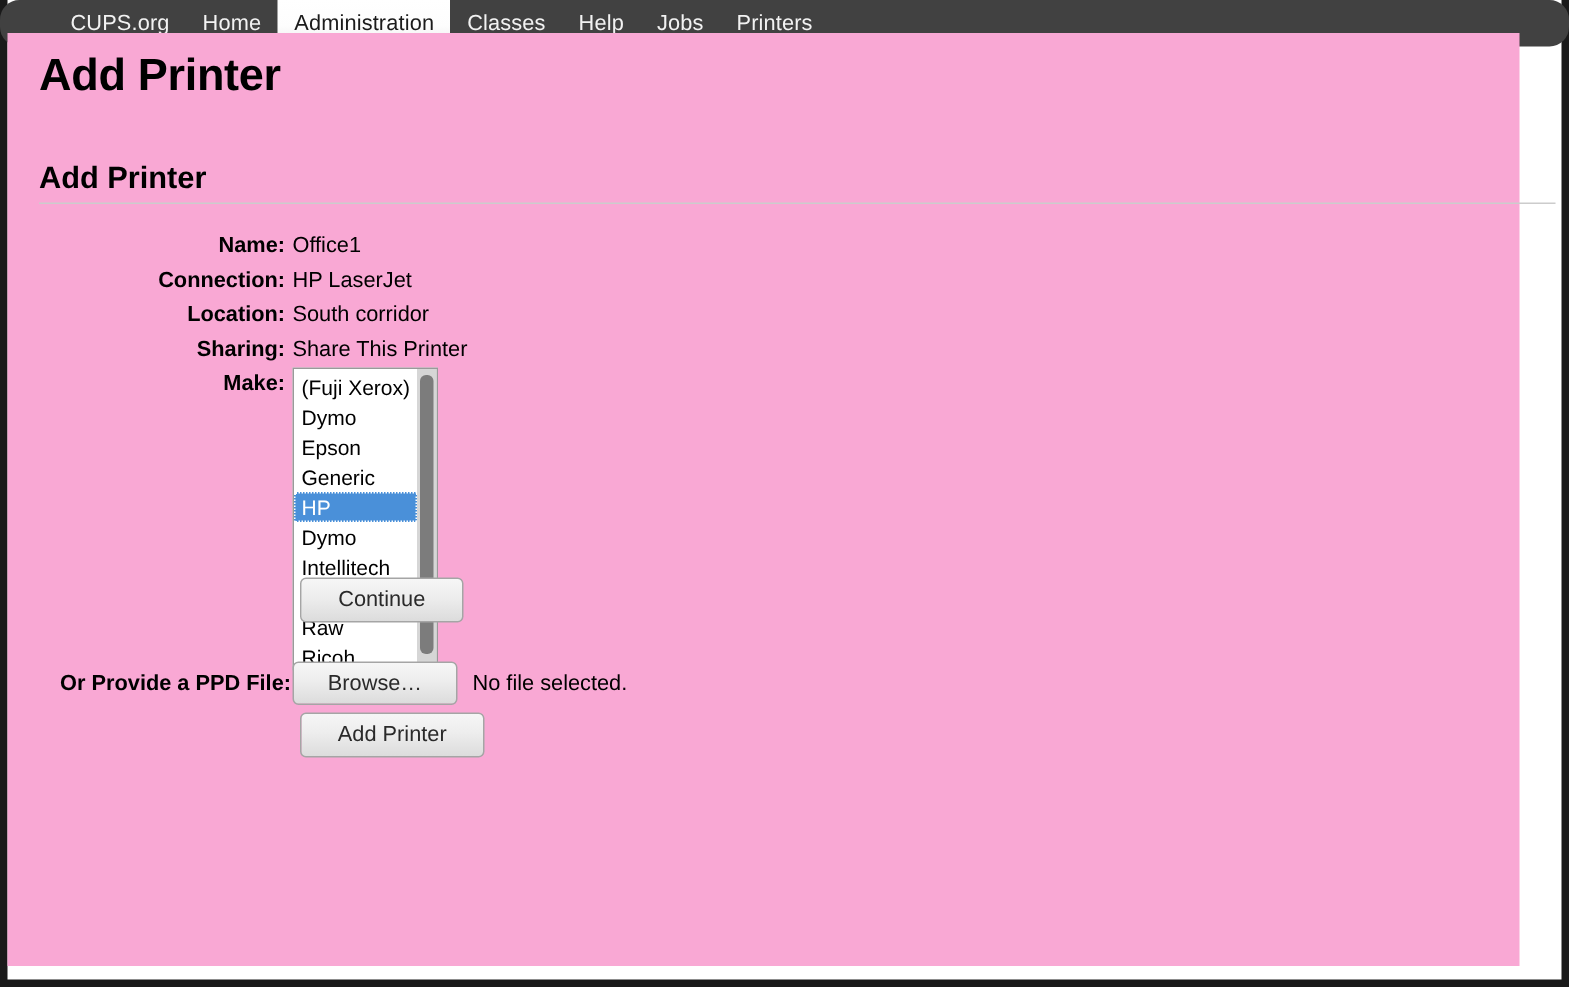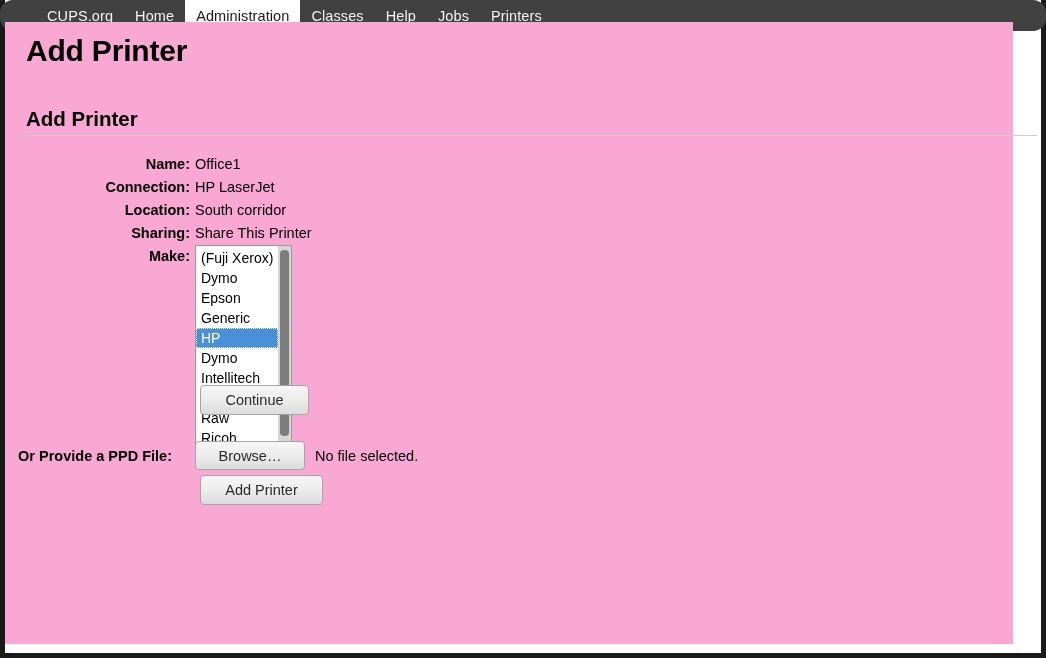--- a/index.html
+++ b/index.html
@@ -228,21 +228,21 @@
     top: 419px;
     display: flex;
     align-items: center;
   }
   .ppd-label {
     width: 190px;
     text-align: right;
     font-size: 14.5px;
     font-weight: bold;
     color: #000000;
-    padding-right: 23px;
+    padding-right: 1px;
     box-sizing: border-box;
   }
   .btn-browse {
     width: 110px;
     height: 29px;
     margin-left: 0;
   }
   .no-file {
     font-size: 14.5px;
     color: #000000;

